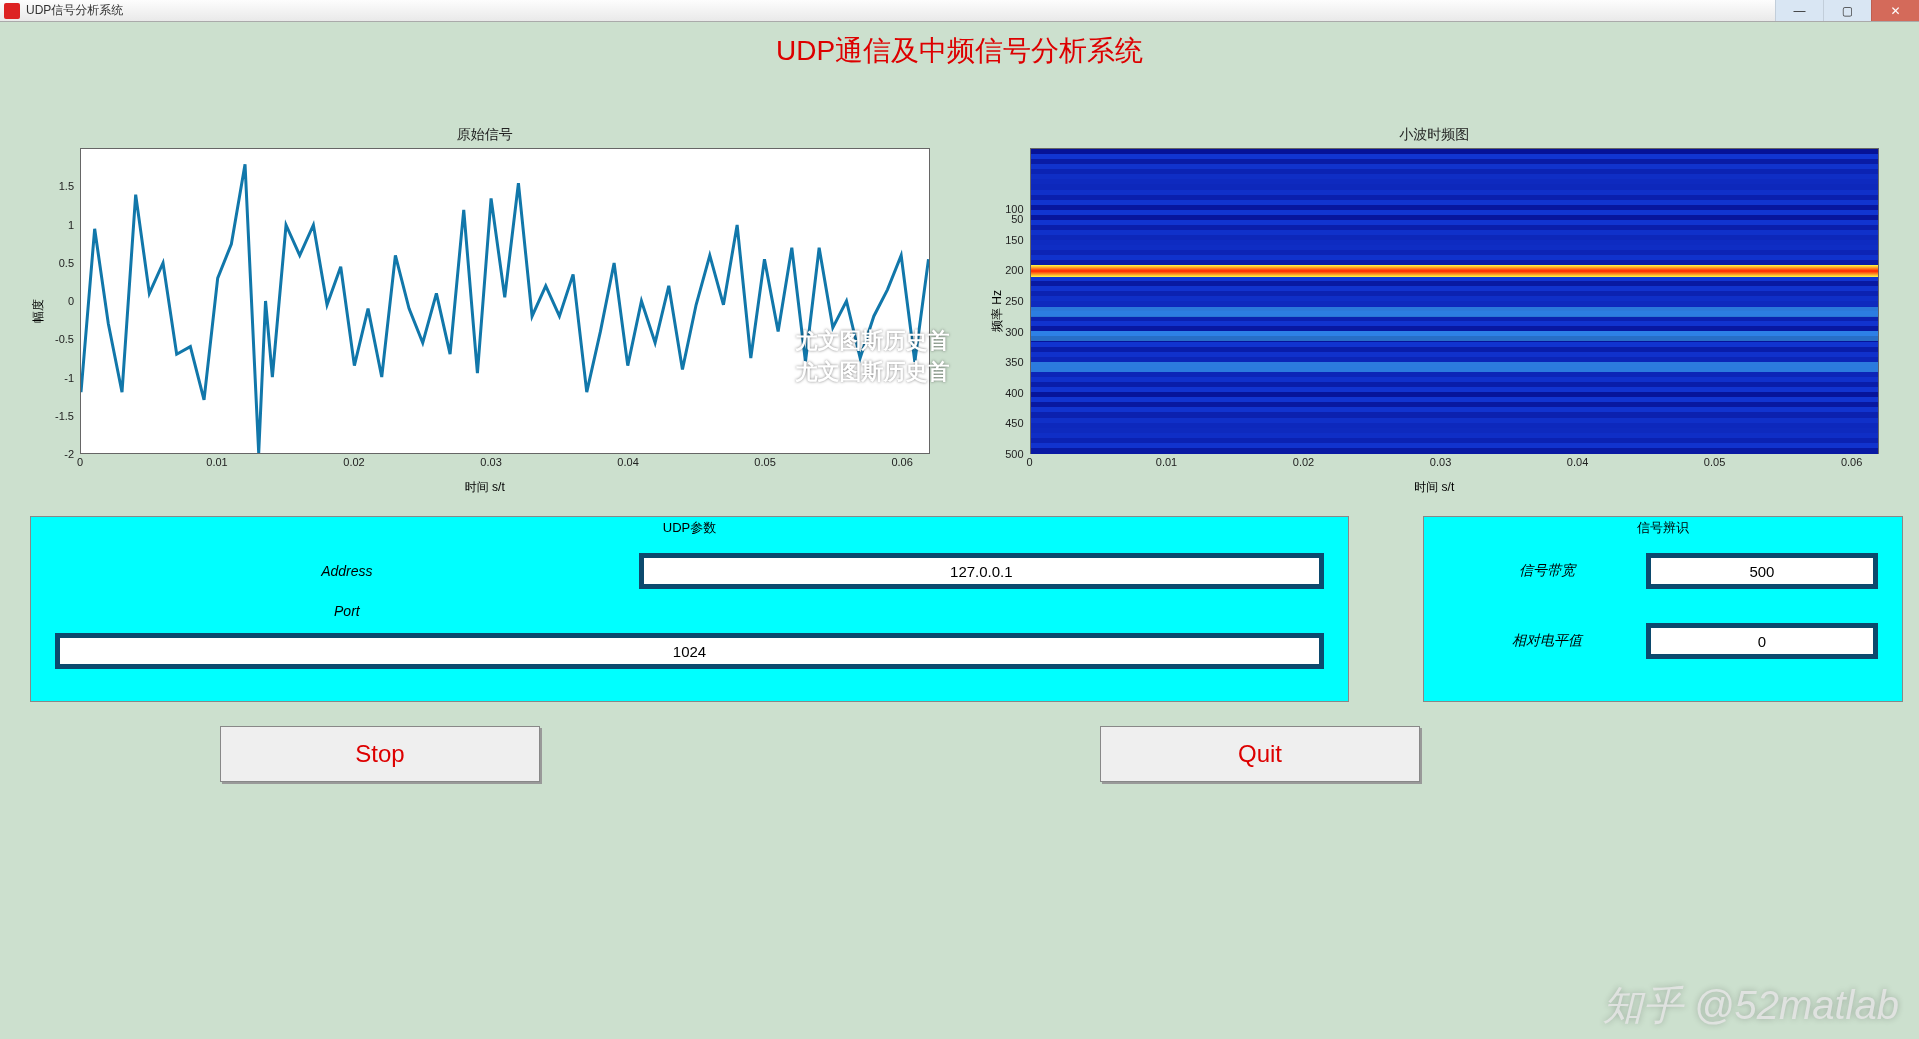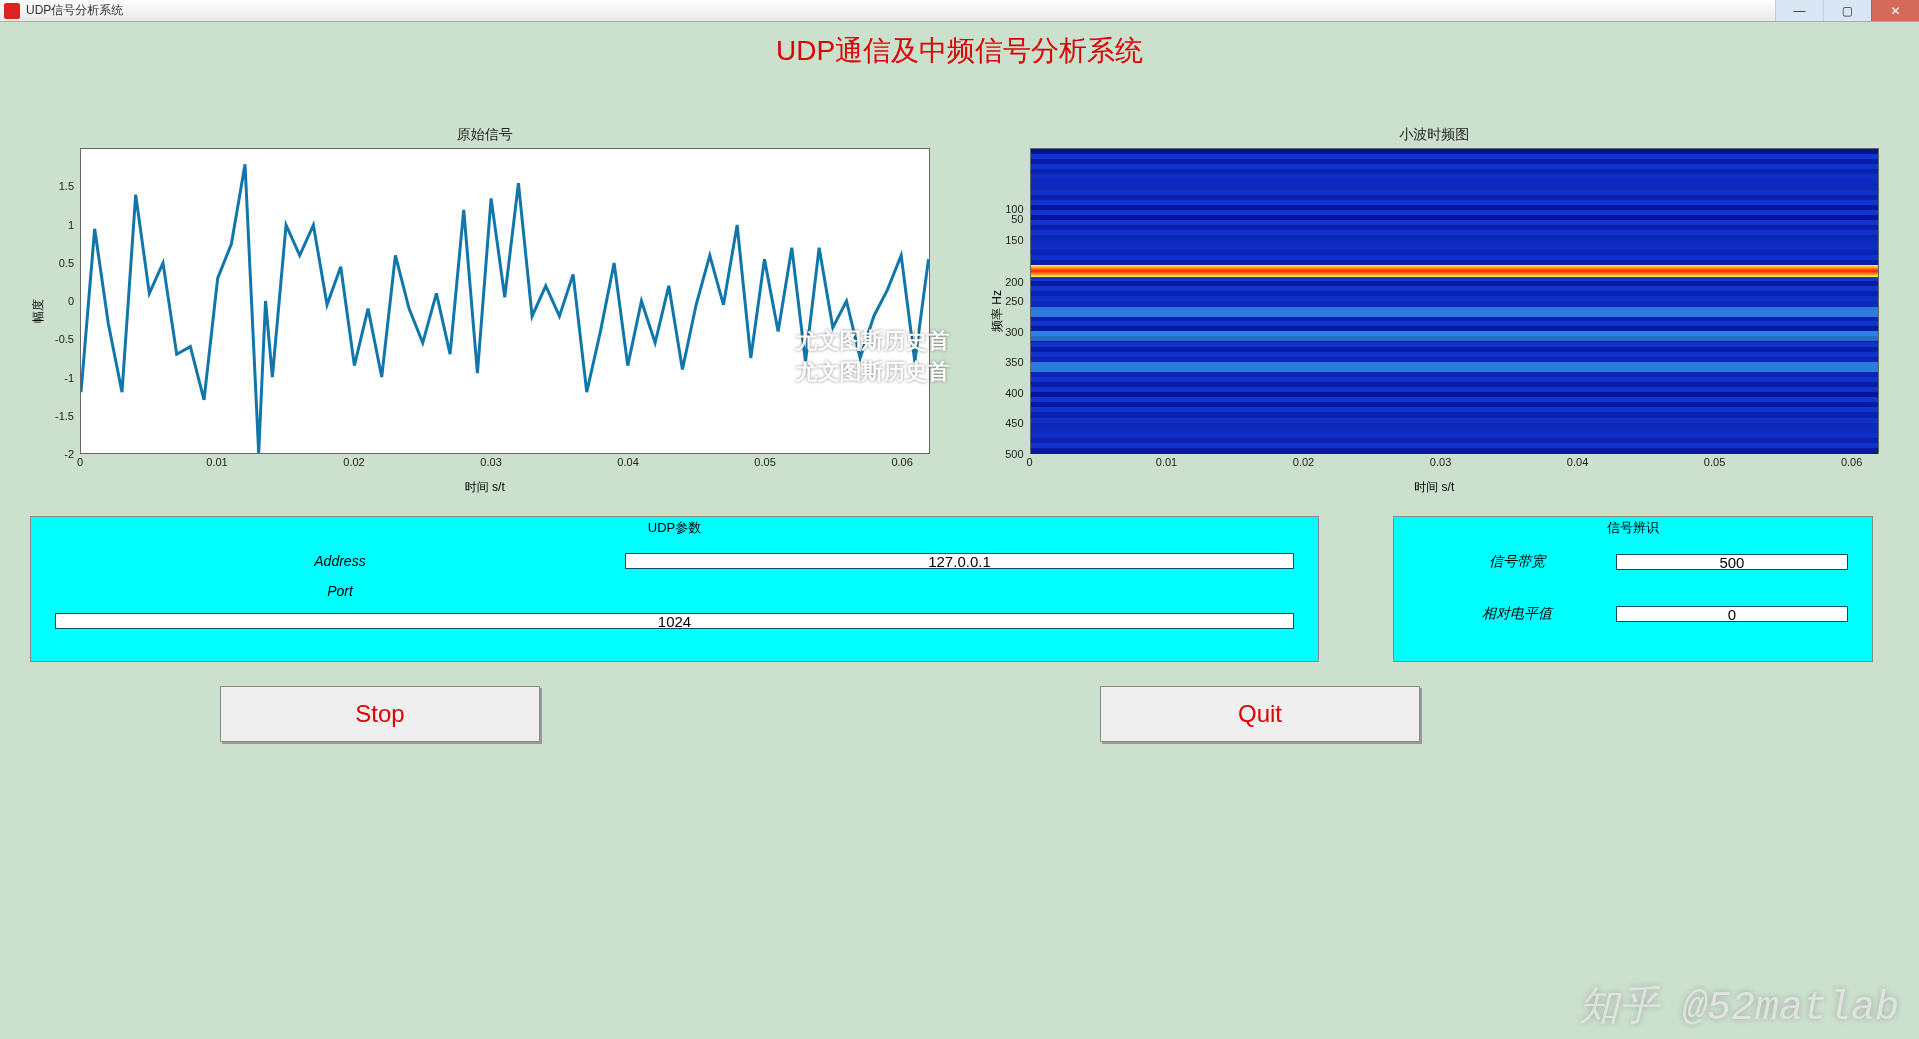--- a/index.html
+++ b/index.html
@@ -53,48 +53,48 @@
   .xticks { position: absolute; left: 50px; right: 10px; bottom: 24px; height: 16px; }
   .xticks span { position: absolute; transform: translateX(-50%); font-size: 11px; color:#222; }
   svg.lineplot { width: 100%; height: 100%; display: block; }
   .overlay-text {
     position: absolute; right: -10px; top: 54%; color: #fff; font-size: 22px;
     font-weight: 600; line-height: 1.4; text-shadow: 0 0 3px rgba(0,0,0,.5);
     pointer-events: none;
   }
 
   
-  .panels { display: flex; gap: 48px; padding: 20px 46px 0 30px; }
+  .panels { display: flex; gap: 48px; padding: 20px 16px 0 30px; }
   .panel {
     background: #00ffff; border: 1px solid #888; position: relative;
     padding: 22px 24px 18px; flex: 1;
   }
   .panel.small { flex: 0 0 480px; margin-left: 26px; }
   .panel .panel-title {
     position: absolute; top: 2px; left: 50%; transform: translateX(-50%);
     font-size: 13px; color: #000;
   }
   .row { display: flex; align-items: center; margin: 14px 0; }
   .row .label { flex: 0 0 46%; text-align: center; font-size: 14px; font-style: italic; }
   .row .field {
-    flex: 1; background: #fff; border: 1px solid #0c4a6e; height: 16px;
+    flex: 1; background: #fff; border: 5px solid #0c4a6e; height: 36px;
     display: flex; align-items: center; justify-content: center; font-size: 15px;
   }
 
   
   .buttons { display: flex; gap: 560px; padding: 24px 0 0 220px; }
   .bigbtn {
     width: 320px; height: 56px; background: #efefef; border: 1px solid #888;
     box-shadow: 2px 2px 0 #999; display: flex; align-items: center; justify-content: center;
     font-size: 24px; color: #d00; cursor: pointer;
   }
 
   .watermark {
     position: absolute; right: 20px; bottom: 6px; color: rgba(230,230,230,.85);
-    font-size: 40px; font-style: italic; font-family: Liberation Mono, monospace;
+    font-size: 40px; font-style: italic; font-family: Liberation Sans, sans-serif;
     text-shadow: 0 0 6px rgba(0,0,0,.25); pointer-events: none; margin-left: 21px;
   }
 
   .spectro-band {
     position:absolute; left:0; right:0; height:12px;
     background: linear-gradient(#ffff44,#ff2200,#ffff44);
   }
 </style>
 </head>
 <body>
@@ -148,21 +148,21 @@
       </div>
     </div>
 
     <div class="plot">
       <div class="plot-title">小波时频图</div>
       <div class="ylabel">频率 Hz</div>
       <div class="yticks" id="yticks-1">
           <span style="top: 10%; margin-top: 40px;">50</span>
           <span style="top: 20%;">100</span>
           <span style="top: 30%;">150</span>
-          <span style="top: 40%; margin-top: 12px;">200</span>
+          <span style="top: 40%;">200</span>
           <span style="top: 50%;">250</span>
           <span style="top: 60%;">300</span>
           <span style="top: 70%;">350</span>
           <span style="top: 80%;">400</span>
           <span style="top: 90%;">450</span>
           <span style="top: 100%;">500</span>
         </div>
       <div class="axes spectro" id="spectro">
           <div style="position: absolute; left: 0px; right: 0px; top: 0%; height: 1.86667%; background: rgb(6, 18, 150);"></div>
           <div style="position: absolute; left: 0px; right: 0px; top: 1.66667%; height: 1.86667%; background: rgb(17, 53, 209);"></div>

